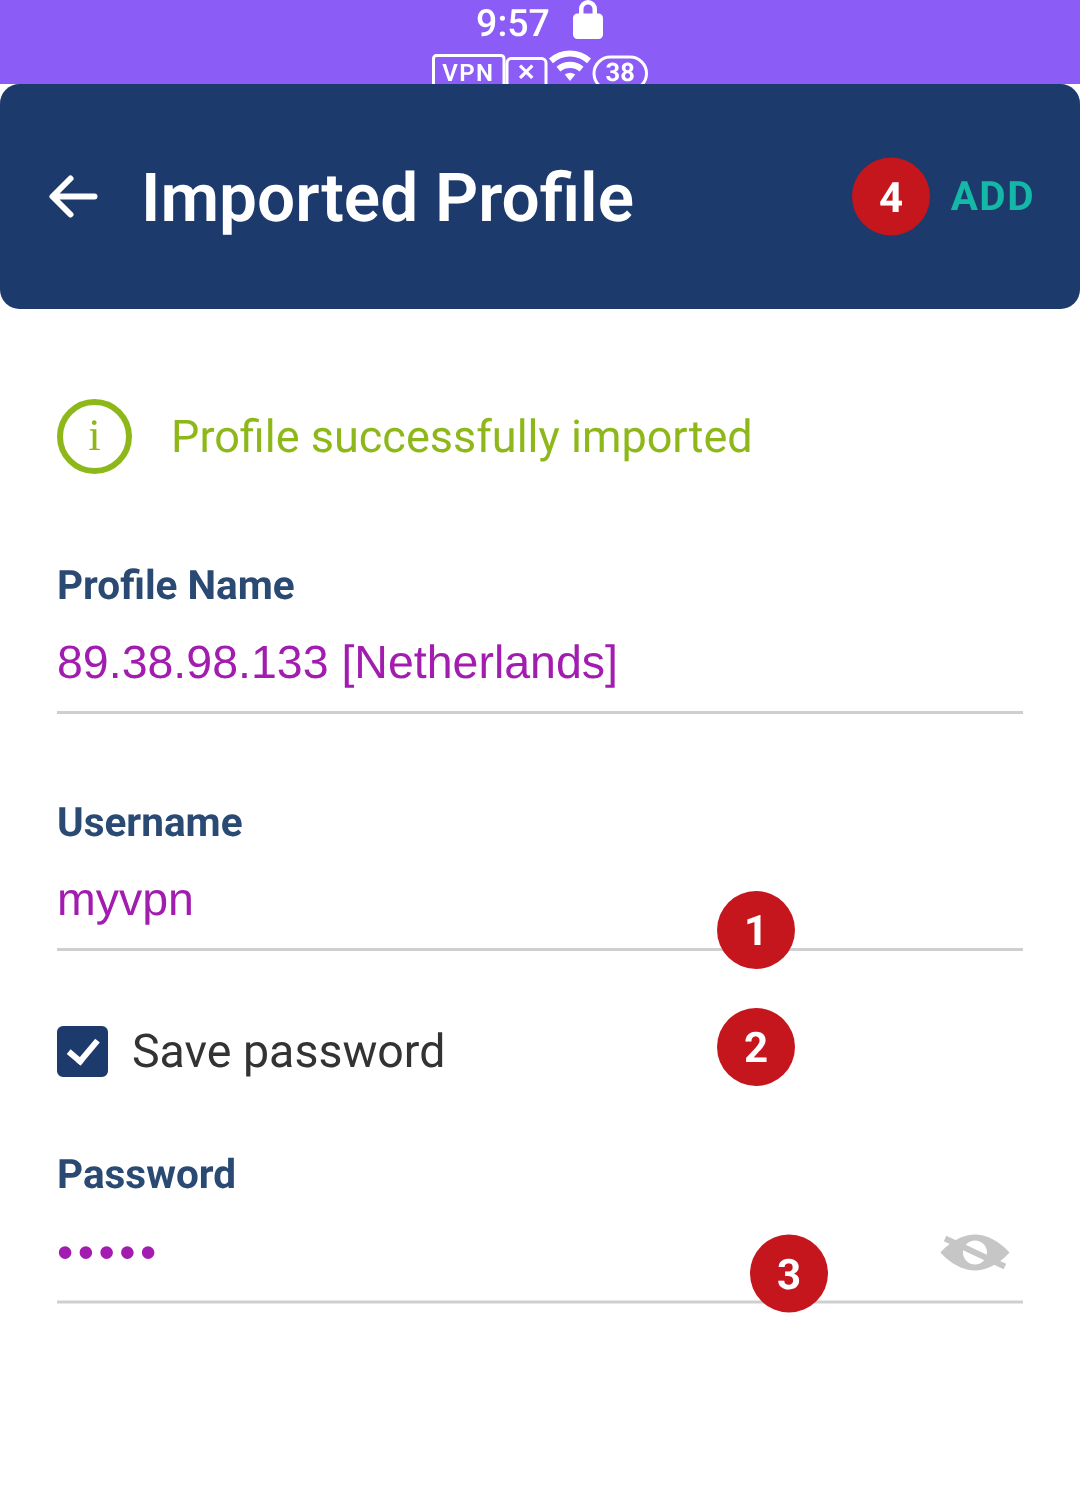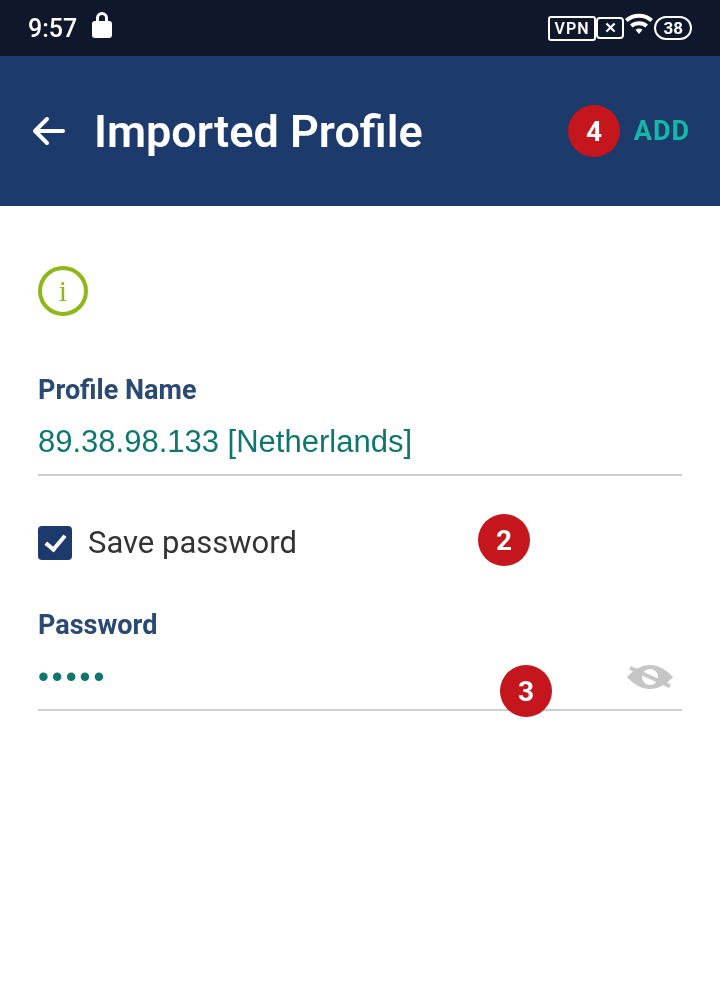--- a/index.html
+++ b/index.html
@@ -1,20 +1,20 @@
 <!DOCTYPE html>
 <html><head>
 <meta charset="utf-8">
 <style>
   * { box-sizing: border-box; margin: 0; padding: 0; }
   html, body { width: 720px; height: 1000px; font-family: -apple-system, "Segoe UI", Roboto, Arial, sans-serif; background:#fff; }
   .statusbar {
-    height: 56px; width:100%; background:#0f172a; color:#fff;
+    height: 56px; width:100%; background:#8b5cf6; color:#fff;
     display:flex; align-items:center; padding:0 28px; justify-content:space-between;
-    font-size:25px; font-weight:500;
+    font-size:25px; font-weight:500;flex-direction:column;
   }
   .statusbar .left { display:flex; align-items:center; gap:14px;}
   .statusbar .right { display:flex; align-items:center; }
   .lock-icon svg, .wifi-icon svg, .vpn-icon, .close-icon, .battery { display:inline-block;}
   .vpn-badge {
     border:2px solid #fff; border-radius:3px; font-size:16px; padding:1px 5px; letter-spacing:1px; font-weight:600;
   }
   .x-badge {
     border:2px solid #fff; border-radius:4px; width:28px; height:22px; display:flex; align-items:center; justify-content:center;
     font-size:15px; font-weight:700;
@@ -35,21 +35,21 @@
   .info-circle{
     width:50px; height:50px; border:4px solid #8eb81a; border-radius:50%;
     display:flex; align-items:center; justify-content:center; color:#8eb81a;
     font-family: Georgia, serif; font-style: normal; font-size:30px; font-weight:400;
   }
   .info-circle span{ font-family: inherit;}
   .success-text { color:#8eb81a; font-size:30px; font-weight:400;}
   .field { margin-bottom: 56px;}
   .field-label { color:#2a4a73; font-size:27px; font-weight:700; margin-bottom:12px;}
   .field-input {
-    width:100%; border:none; border-bottom:2px solid #cfcfcf; font-size:31px; color:#0f766e;
+    width:100%; border:none; border-bottom:2px solid #cfcfcf; font-size:31px; color:#a21caf;
     padding: 6px 0 14px 0; outline:none; background:transparent;
   }
   .field.with-badge { position:relative;}
   .row { display:flex; align-items:center; gap:16px; position:relative;}
   .checkbox {
     width:34px; height:34px; border:3px solid #1c3a6b; border-radius:4px;
     display:flex; align-items:center; justify-content:center; flex:none;
   }
   .checkbox.checked { background:#1c3a6b;}
   .checkbox.checked::after{
@@ -65,21 +65,21 @@
     position:absolute; width:52px; height:52px; background:#c5161d; color:#fff; border-radius:50%;
     display:flex; align-items:center; justify-content:center; font-size:28px; font-weight:700;
     box-shadow:0 0 0 0 rgba(0,0,0,0);
   }
   .badge-1{ right:152px; bottom:-12px;}
   .badge-2{ right:152px; top:-10px;}
   .badge-3{ right:130px; bottom:-6px;}
   .badge-4{ position:absolute; right:100px; top:50%; transform:translateY(-50%);
             width:52px; height:52px; background:#c5161d; color:#fff; border-radius:50%;
             display:flex; align-items:center; justify-content:center; font-size:28px; font-weight:700;}
-  .appbar { position:relative;}
+  .appbar { position:relative;border-radius:13px;}
 </style>
 </head>
 <body>
 
 <div class="statusbar">
   <div class="left">
     <span>9:57</span>
     <span class="lock-icon">
       <svg width="22" height="26" viewBox="0 0 22 26" fill="#fff">
           <path d="M11 0a6 6 0 0 0-6 6v3H4a3 3 0 0 0-3 3v11a3 3 0 0 0 3 3h14a3 3 0 0 0 3-3V12a3 3 0 0 0-3-3h-1V6a6 6 0 0 0-6-6zm0 3a3 3 0 0 1 3 3v3H8V6a3 3 0 0 1 3-3z"></path>
@@ -108,27 +108,33 @@
   <div class="badge-4">4</div>
   <div class="add-btn">ADD</div>
 </div>
 
 <div class="content">
 
   <div class="success-row">
     <div class="info-circle">
         <span>i</span>
       </div>
+    <div class="success-text">Profile successfully imported</div>
   </div>
 
   <div class="field">
     <div class="field-label">Profile Name</div>
     <input class="field-input" value="89.38.98.133 [Netherlands]" style="">
   </div>
 
+  <div class="field with-badge">
+    <div class="field-label">Username</div>
+    <input class="field-input" value="myvpn" style="">
+    <div class="red-badge badge-1">1</div>
+  </div>
 
   <div class="row save-row" style="position:relative; margin-bottom:48px;">
     <div class="checkbox checked"></div>
     <div class="check-label">Save password</div>
     <div class="red-badge badge-2">2</div>
   </div>
 
   <div class="field with-badge password-wrap" style="margin-bottom:44px;">
     <div class="field-label">Password</div>
     <input class="field-input" type="text" style="letter-spacing: 3px;" value="•••••">

